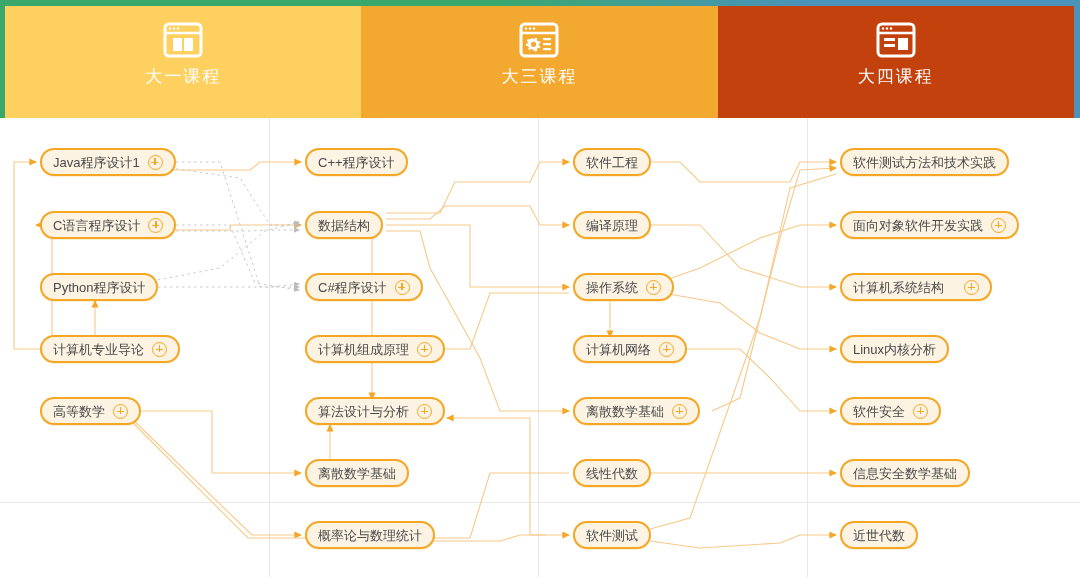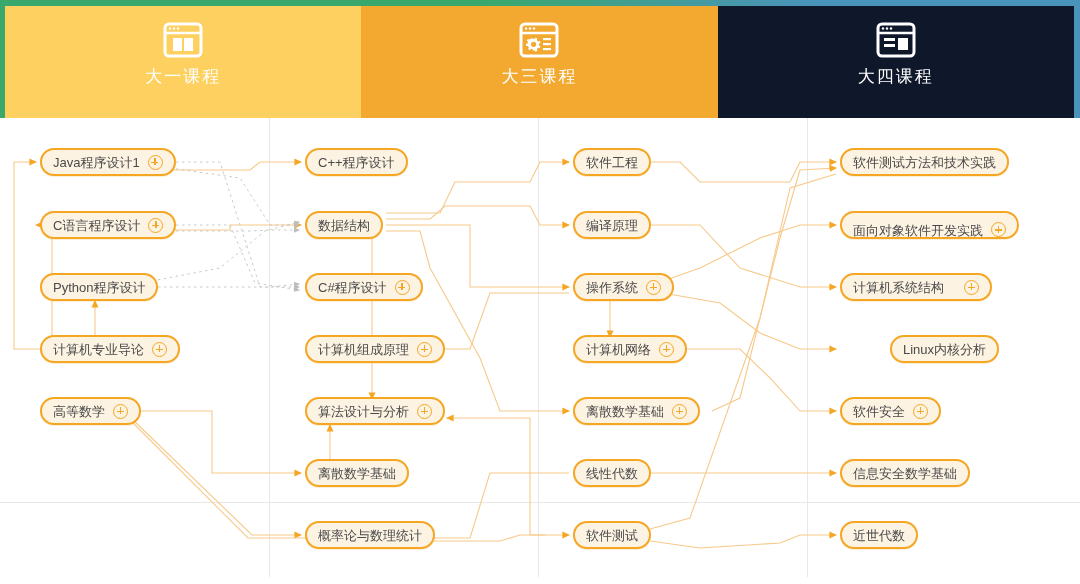--- a/index.html
+++ b/index.html
@@ -19,21 +19,21 @@
   .edge-left { position:absolute; left:0; top:0; width:5px; height:118px; background:#3aa86d; }
   .edge-right { position:absolute; right:0; top:0; width:6px; height:176px; background:#4a93bb; }
 
   
   .header { position:absolute; left:5px; top:6px; width:1069px; height:136px; display:flex; }
   .hcol { flex:1 1 0; display:flex; flex-direction:column; align-items:center;
           justify-content:flex-start; padding-top:16px; position:relative; }
   .hcol.c1 { background:#fdd05f; }
   .hcol.c2 { background:#f8bd46; }
   .hcol.c3 { background:#f3a92f; }
-  .hcol.c4 { background:#0f172a; }
+  .hcol.c4 { background:#c2410c; }
   .hicon { width:42px; height:36px; margin-bottom:10px; }
   .hlabel { color:#ffffff; font-size:17px; letter-spacing:2px; line-height:1; }
 
   
   .board { position:absolute; left:0; top:118px; width:1080px; height:385px; background:#fff; }
   .divider { position:absolute; top:0; width:1px; height:459px; background:#e8e8e8; }
   .bottom-rule { position:absolute; left:0; bottom:0; width:1080px; height:1px; background:#e8e8e8; }
 
   svg.wires { position:absolute; left:0; top:0; width:1080px; height:466px; pointer-events:none; }
 
@@ -267,29 +267,29 @@
         </div>
         <div class="node" style="left: 573px; top: 355px; text-align: right;">
           <span class="txt">线性代数</span>
         </div>
         <div class="node" style="left: 573px; top: 417px;">
           <span class="txt">软件测试</span>
         </div>
         <div class="node" style="left: 840px; top: 44px;">
           <span class="txt">软件测试方法和技术实践</span>
         </div>
-        <div class="node" style="left: 840px; top: 107px; align-items: flex-end;">
+        <div class="node" style="left: 840px; top: 107px;">
           <span class="txt">面向对象软件开发实践</span>
           <span class="plus"></span>
         </div>
         <div class="node" style="left: 840px; top: 169px; gap: 12px;">
           <span class="txt">计算机系统结构</span>
           <span class="plus"></span>
         </div>
-        <div class="node" style="left: 890px; top: 231px; justify-content: flex-end;">
+        <div class="node" style="left: 840px; top: 231px; justify-content: flex-end;">
           <span class="txt">Linux内核分析</span>
         </div>
         <div class="node" style="left: 840px; top: 293px;">
           <span class="txt">软件安全</span>
           <span class="plus"></span>
         </div>
         <div class="node" style="left: 840px; top: 355px;">
           <span class="txt">信息安全数学基础</span>
         </div>
         <div class="node" style="left: 840px; top: 417px;">

